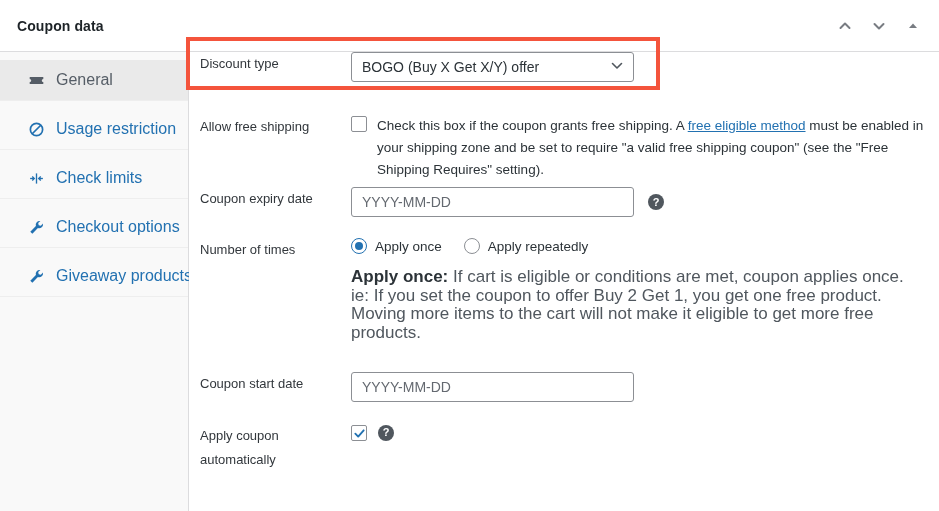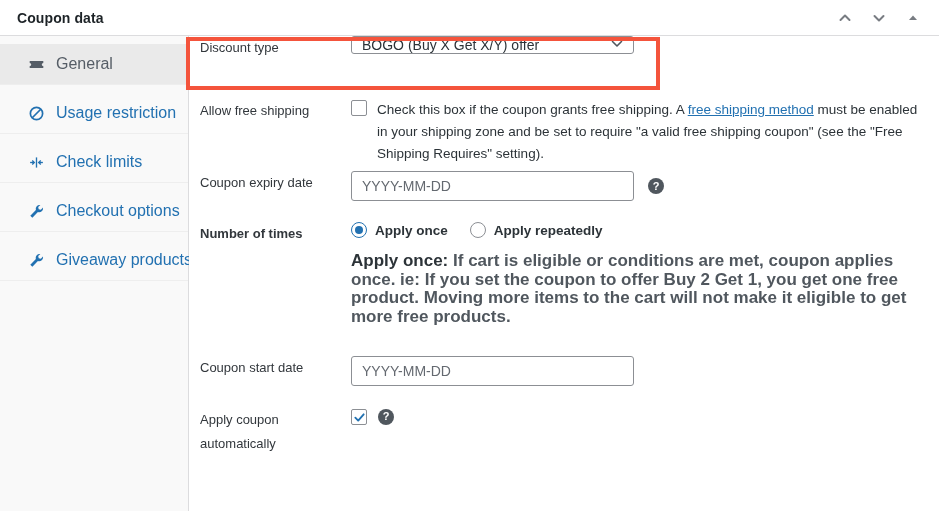--- a/index.html
+++ b/index.html
@@ -18,21 +18,21 @@
   }
   .panel {
     width: 939px;
     height: 511px;
     background: #fff;
     position: relative;
     box-sizing: border-box;
   }
   
   .panel-header {
-    height: 36px;
+    height: 52px;
     border-bottom: 1px solid #dcdcde;
     display: flex;
     align-items: center;
     justify-content: space-between;
     padding: 0 14px 0 17px;
     box-sizing: border-box;
   }
   .panel-title {
     font-size: 14px;
     font-weight: bold;
@@ -145,21 +145,21 @@
     box-sizing: border-box;
     pointer-events: none;
     z-index: 4;
   }
   .select-wrap {
     position: relative;
     width: 283px;
   }
   .select-box {
     width: 283px;
-    height: 18px;
+    height: 30px;
     border: 1px solid #8c8f94;
     border-radius: 3px;
     background: #fff;
     font-size: 14px;
     color: #2c3338;
     display: flex;
     align-items: center;
     padding: 0 30px 0 10px;
     box-sizing: border-box;
     cursor: pointer;
@@ -372,34 +372,34 @@
             </span>
           </div>
         </div>
       </div>
 
       <div class="field" style="margin-top:11px;">
         <div class="f-label">Allow free shipping</div>
         <div class="f-ctl">
           <div class="shipping-line">
             <span class="cb"></span>
-            <span class="desc"><span>Check this box if the coupon grants free shipping. A </span><a href="#">free shipping method</a><span> must be enabled in your shipping zone and be set to require "a valid free shipping coupon" (see the "Free Shipping Requires" setting).</span></span>
+            <span class="desc"><span>Check this box if the coupon grants free shipping. A </span><a href="#">free eligible method</a><span> must be enabled in your shipping zone and be set to require "a valid free shipping coupon" (see the "Free Shipping Requires" setting).</span></span>
           </div>
         </div>
       </div>
 
       <div class="field" style="margin-top:6px;">
         <div class="f-label">Coupon expiry date</div>
         <div class="f-ctl inline-row">
           <div class="textinput">YYYY-MM-DD</div>
           <span class="help">?</span>
         </div>
       </div>
 
-      <div class="field" style="margin-top:21px;font-weight:bold;">
+      <div class="field" style="margin-top:21px;">
         <div class="f-label">Number of times</div>
         <div class="f-ctl">
           <div class="radio-row">
             <span class="radio checked"></span>
             <span>Apply once</span>
             <span class="radio-gap"></span>
             <span class="radio"></span>
             <span>Apply repeatedly</span>
           </div>
           <div class="explain" style="margin-top:14px;">

